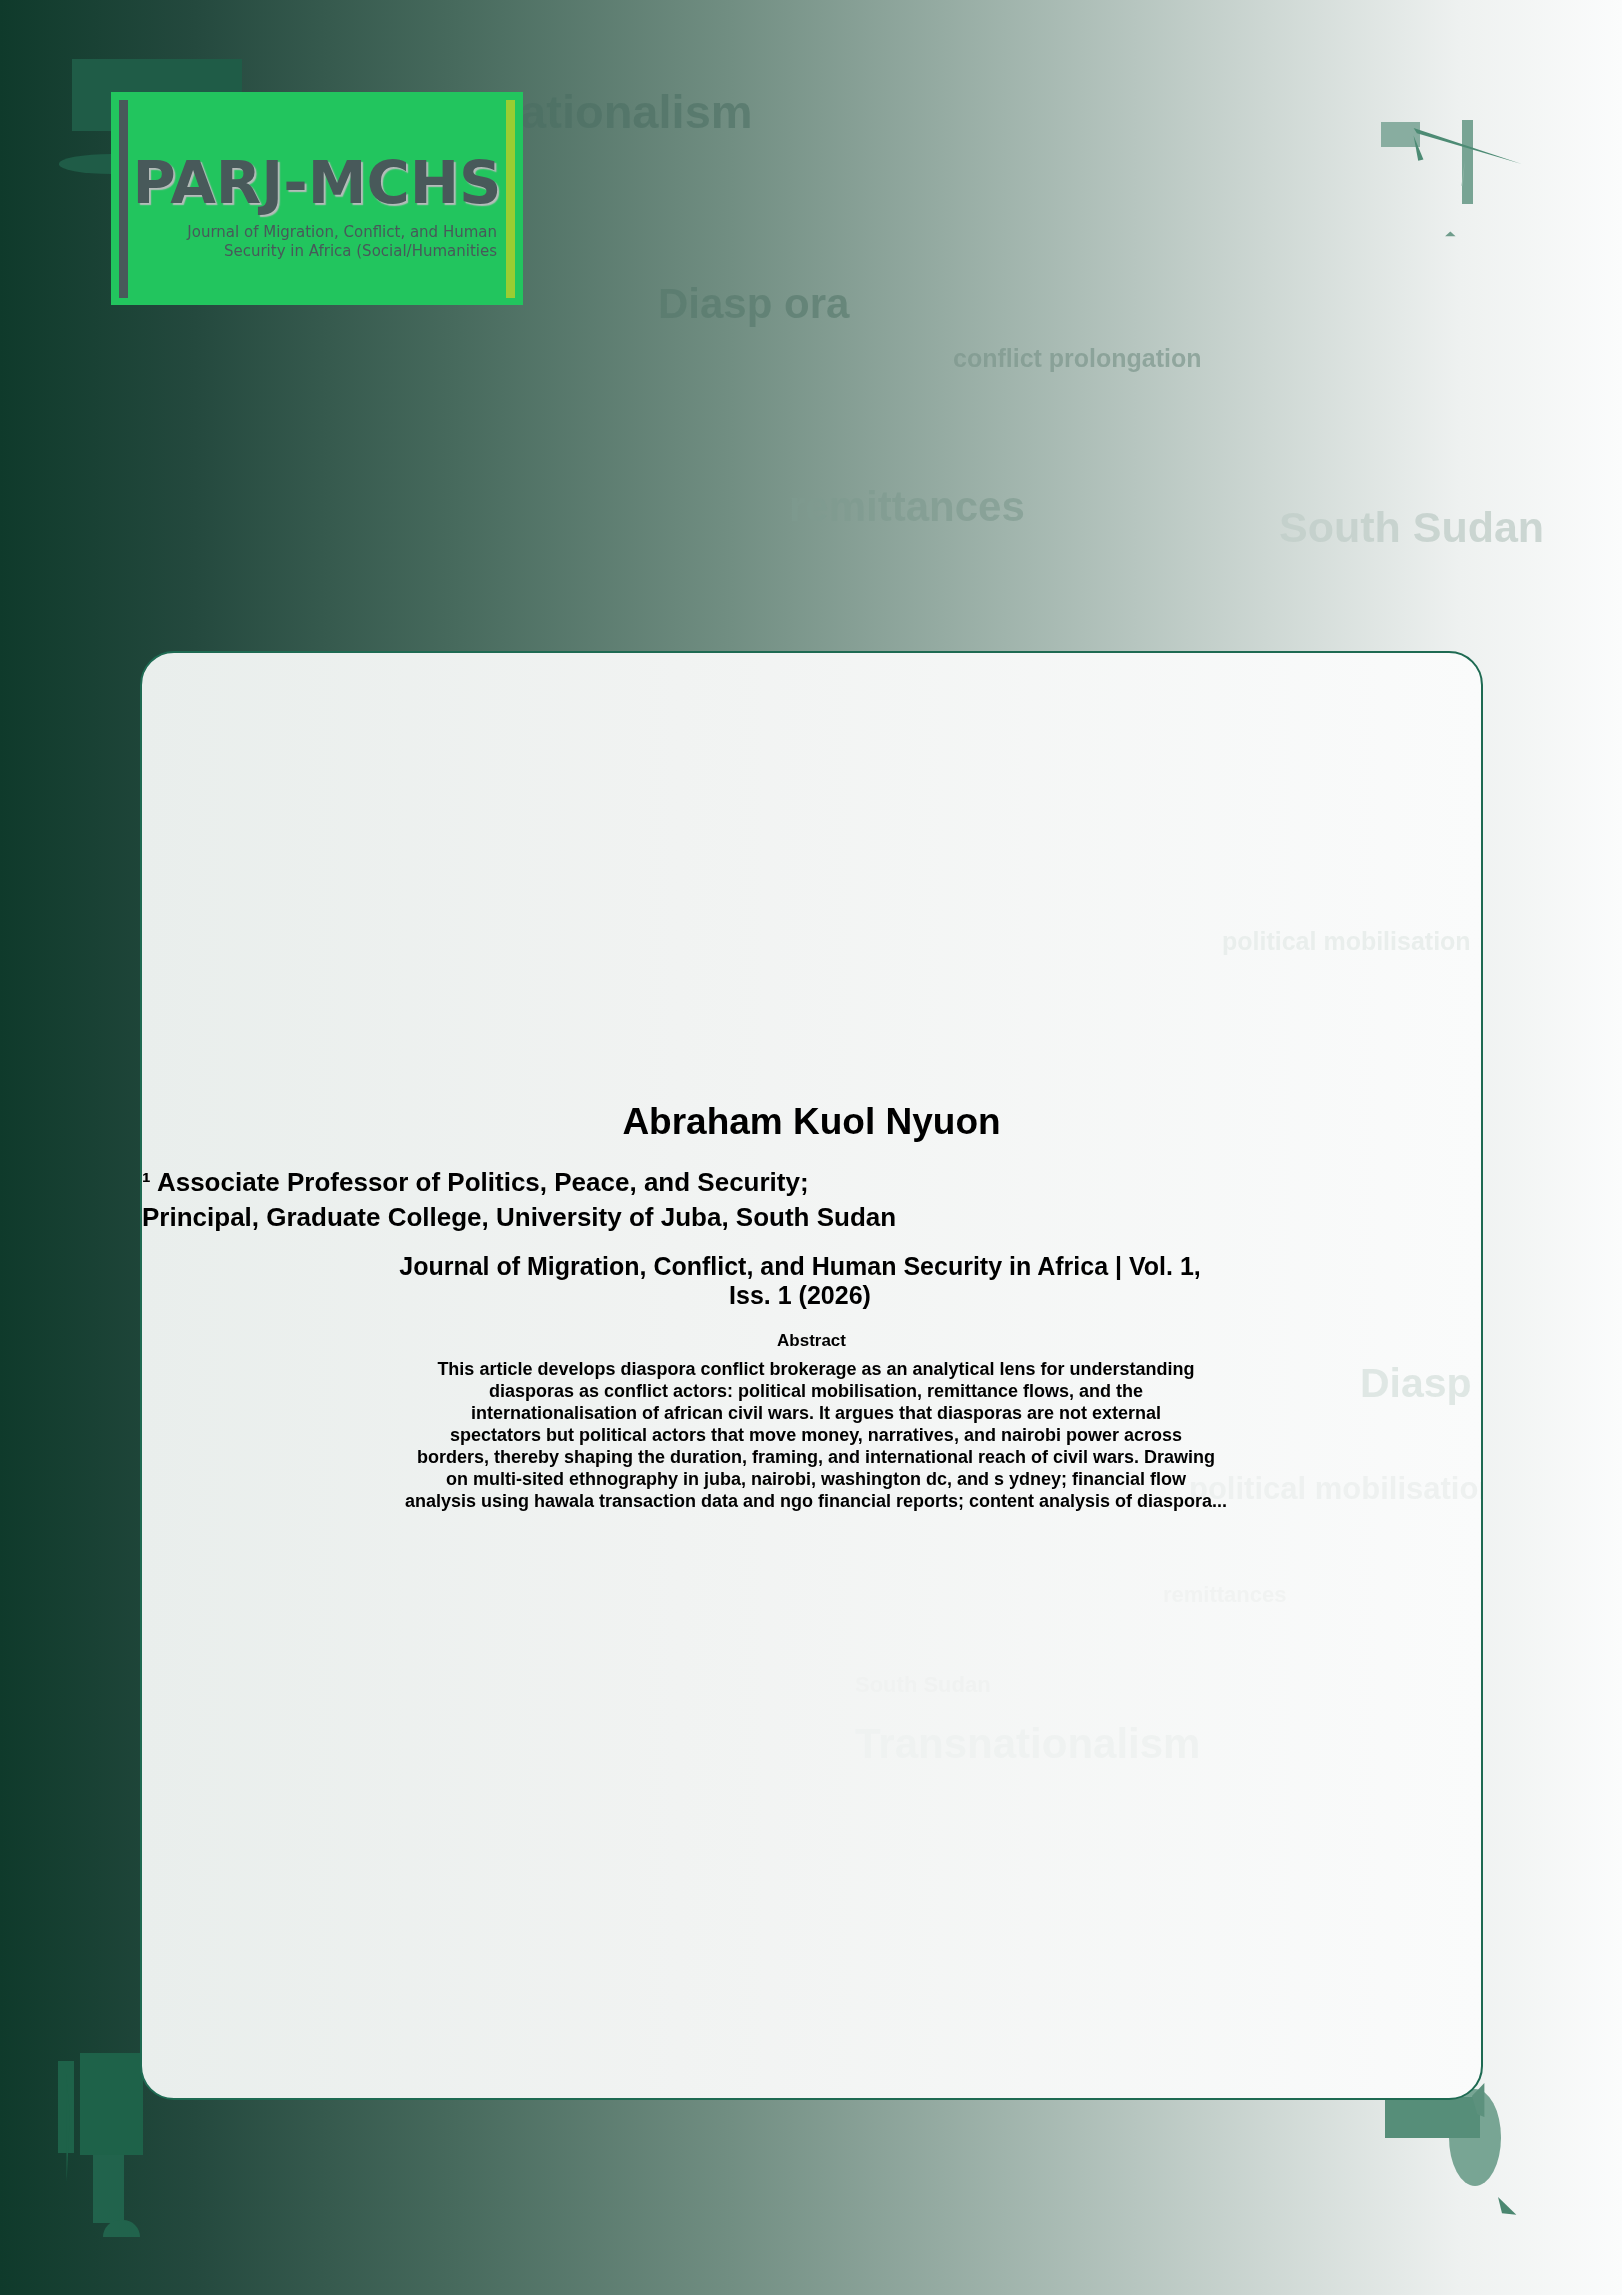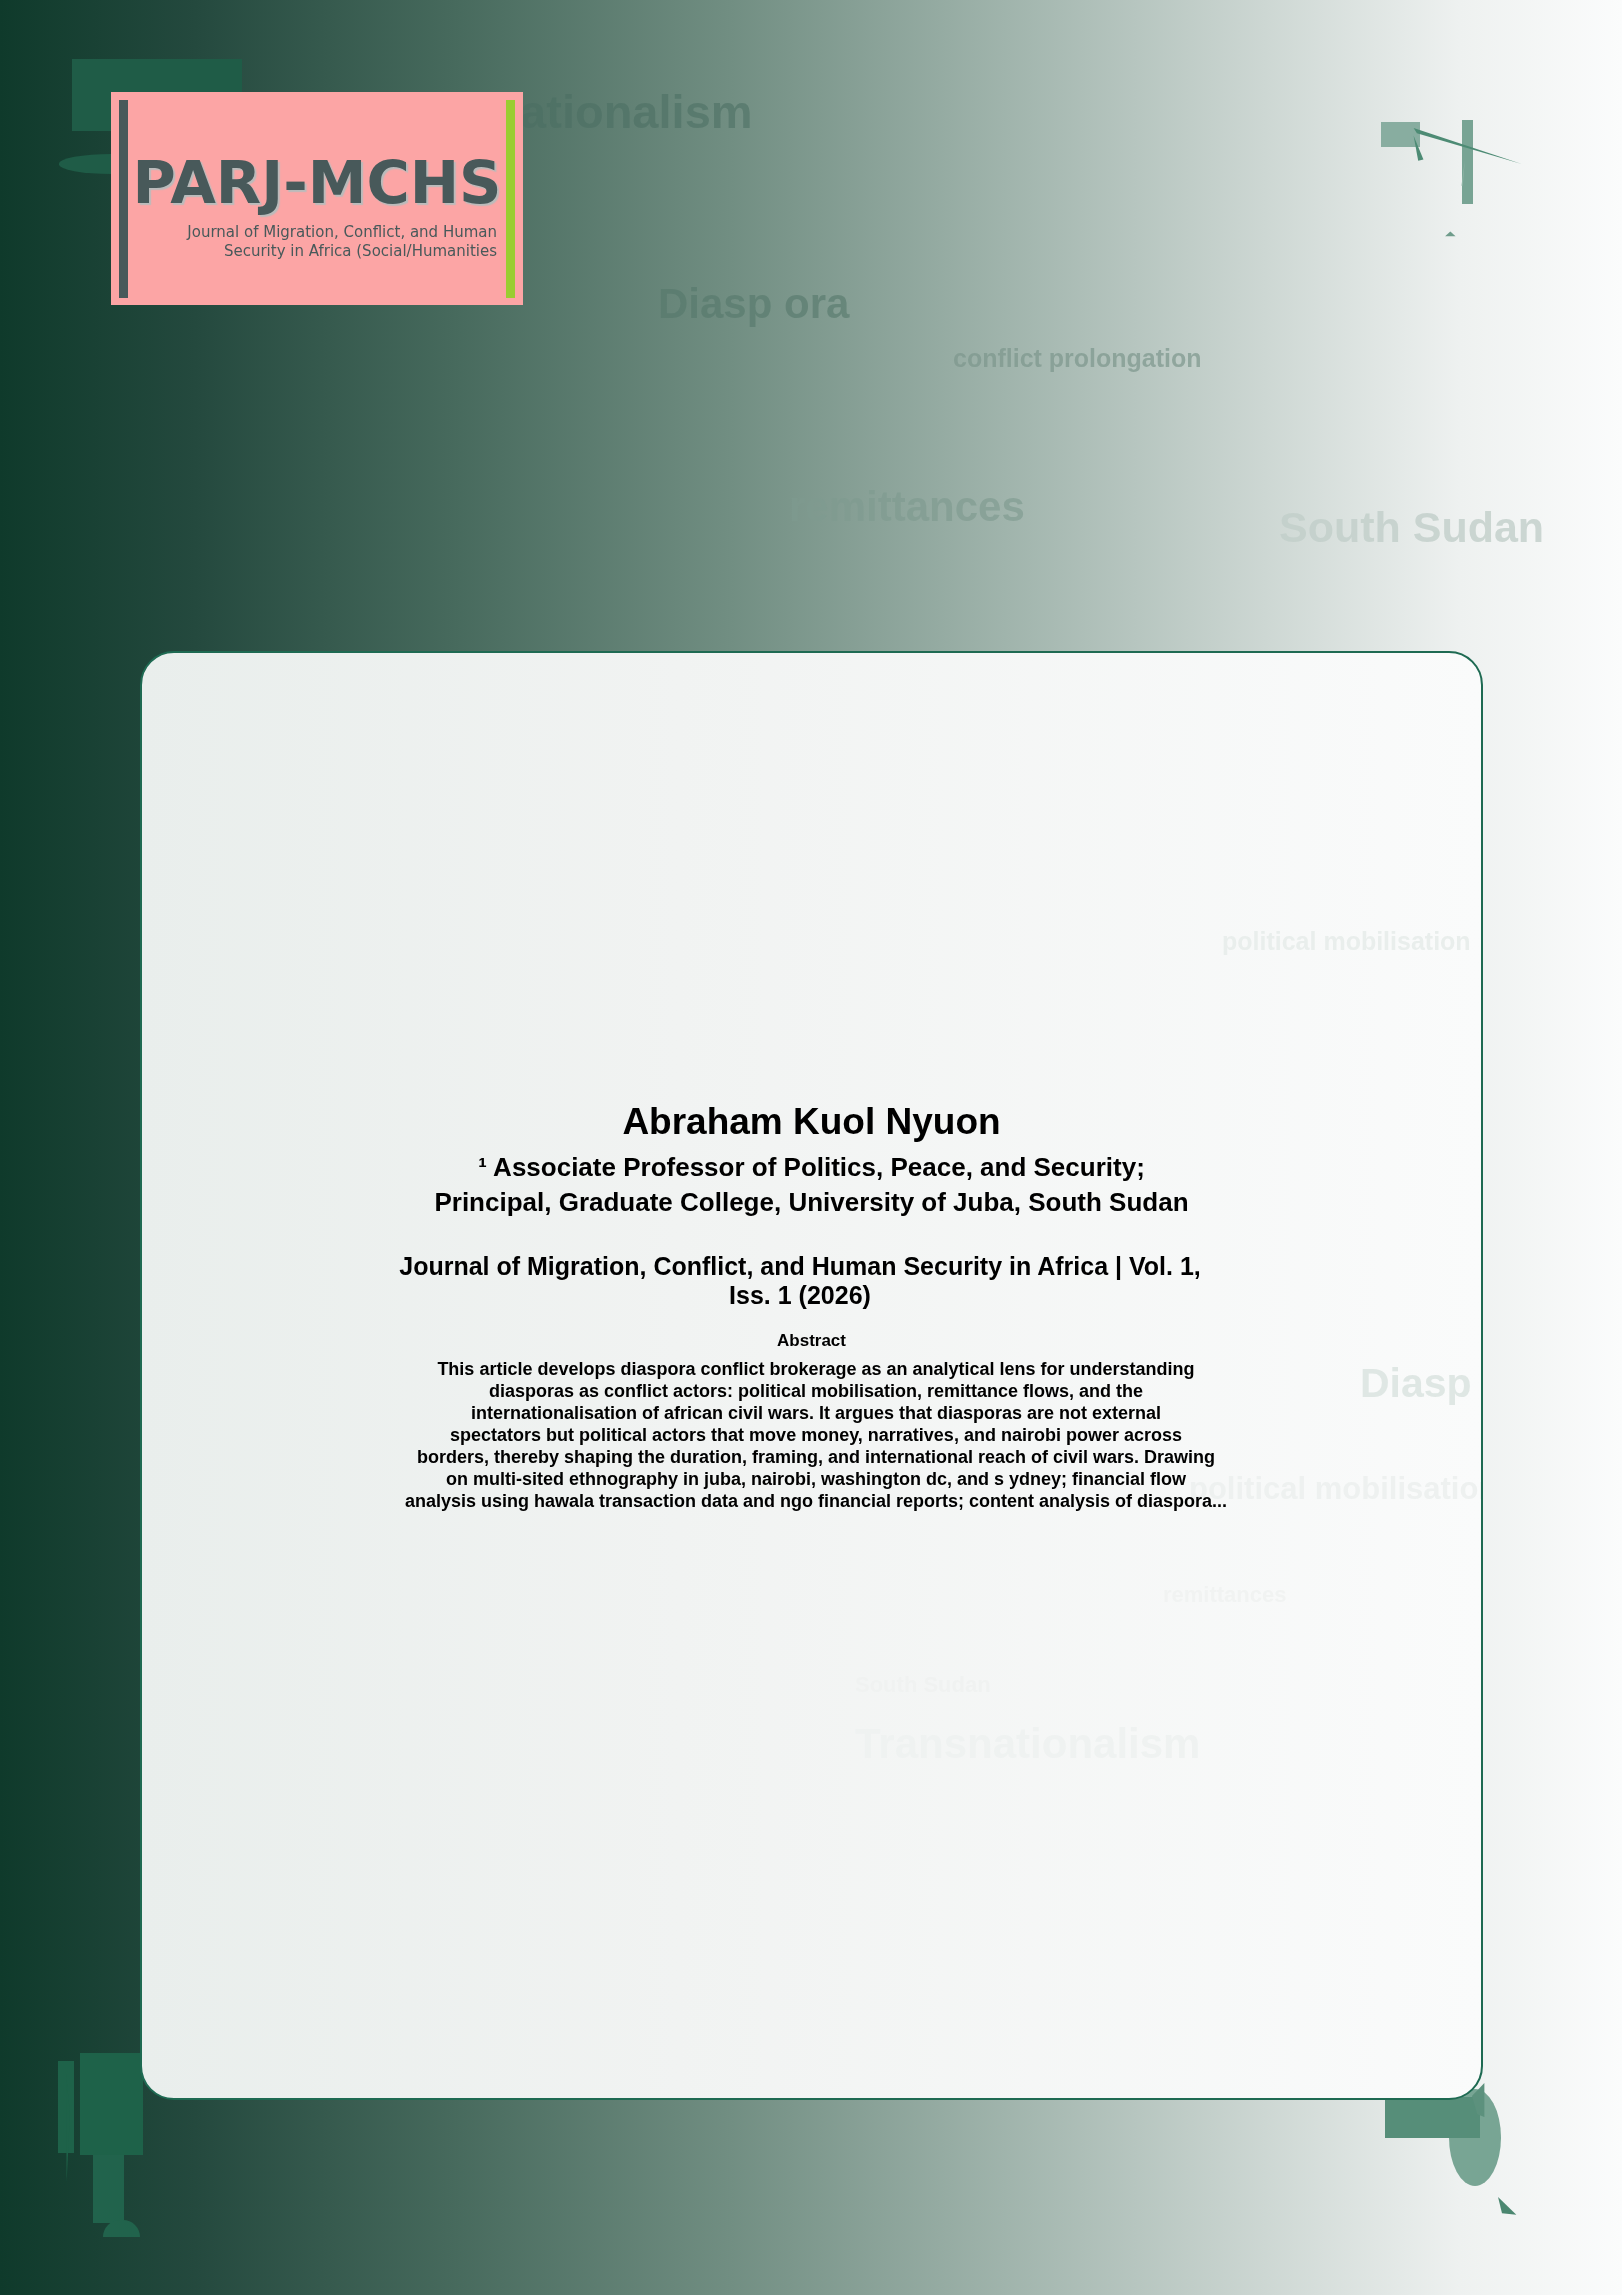--- a/index.html
+++ b/index.html
@@ -11,21 +11,21 @@
 
   
   .wm { position: absolute; font-weight: bold; white-space: nowrap; font-family: "Liberation Sans", sans-serif; }
 
   
   .shape { position: absolute; }
 
   
   .logo-box {
     position: absolute; left: 111px; top: 92px; width: 412px; height: 213px;
-    background: #fca5a5; box-sizing: border-box;
+    background: #22c55e; box-sizing: border-box;
   }
   .logo-bar-left { position: absolute; left: 7.9px; top: 7.9px; width: 9.2px; height: 198px; background: #48595a; }
   .logo-bar-right { position: absolute; right: 7.9px; top: 7.9px; width: 9.2px; height: 198px; background: #9acd32; }
   .logo-title {
     position: absolute; left: 17px; right: 17px; top: 58px; text-align: center;
     font-family: "DejaVu Sans", sans-serif; font-weight: bold; font-size: 59px; line-height: 65px;
     color: #48595a; letter-spacing: 0px; text-shadow: 2px 2px 1.3px #b8bcbc;
   }
   .logo-sub {
     position: absolute; left: 26px; right: 26px; top: 131px; text-align: right;
@@ -44,21 +44,21 @@
   .title {
     position: absolute; left: 327px; width: 968px; top: 38px; text-align: center;
     font-weight: bold; font-size: 72px; line-height: 89px; color: #000;
     transform: translateX(-168px);
   }
   .author {
     position: absolute; left: 0; right: 0; top: 446px; text-align: center;
     font-weight: bold; font-size: 37px; line-height: 46px; color: #000;
   }
   .affil {
-    position: absolute; left: 0; right: 0; top: 497px; text-align: center;
+    position: absolute; left: 0; right: 0; top: 512px; text-align: left;
     font-weight: bold; font-size: 26px; line-height: 35px; color: #000;
   }
   .journal-line {
     position: absolute; left: 249px; width: 818px; top: 599px; text-align: center;
     font-weight: bold; font-size: 25px; line-height: 29.4px; color: #000;
   }
   .abstract-head {
     position: absolute; left: 0; right: 0; top: 675px; text-align: center;
     font-weight: bold; font-size: 17px; line-height: 26px; color: #000;
   }

